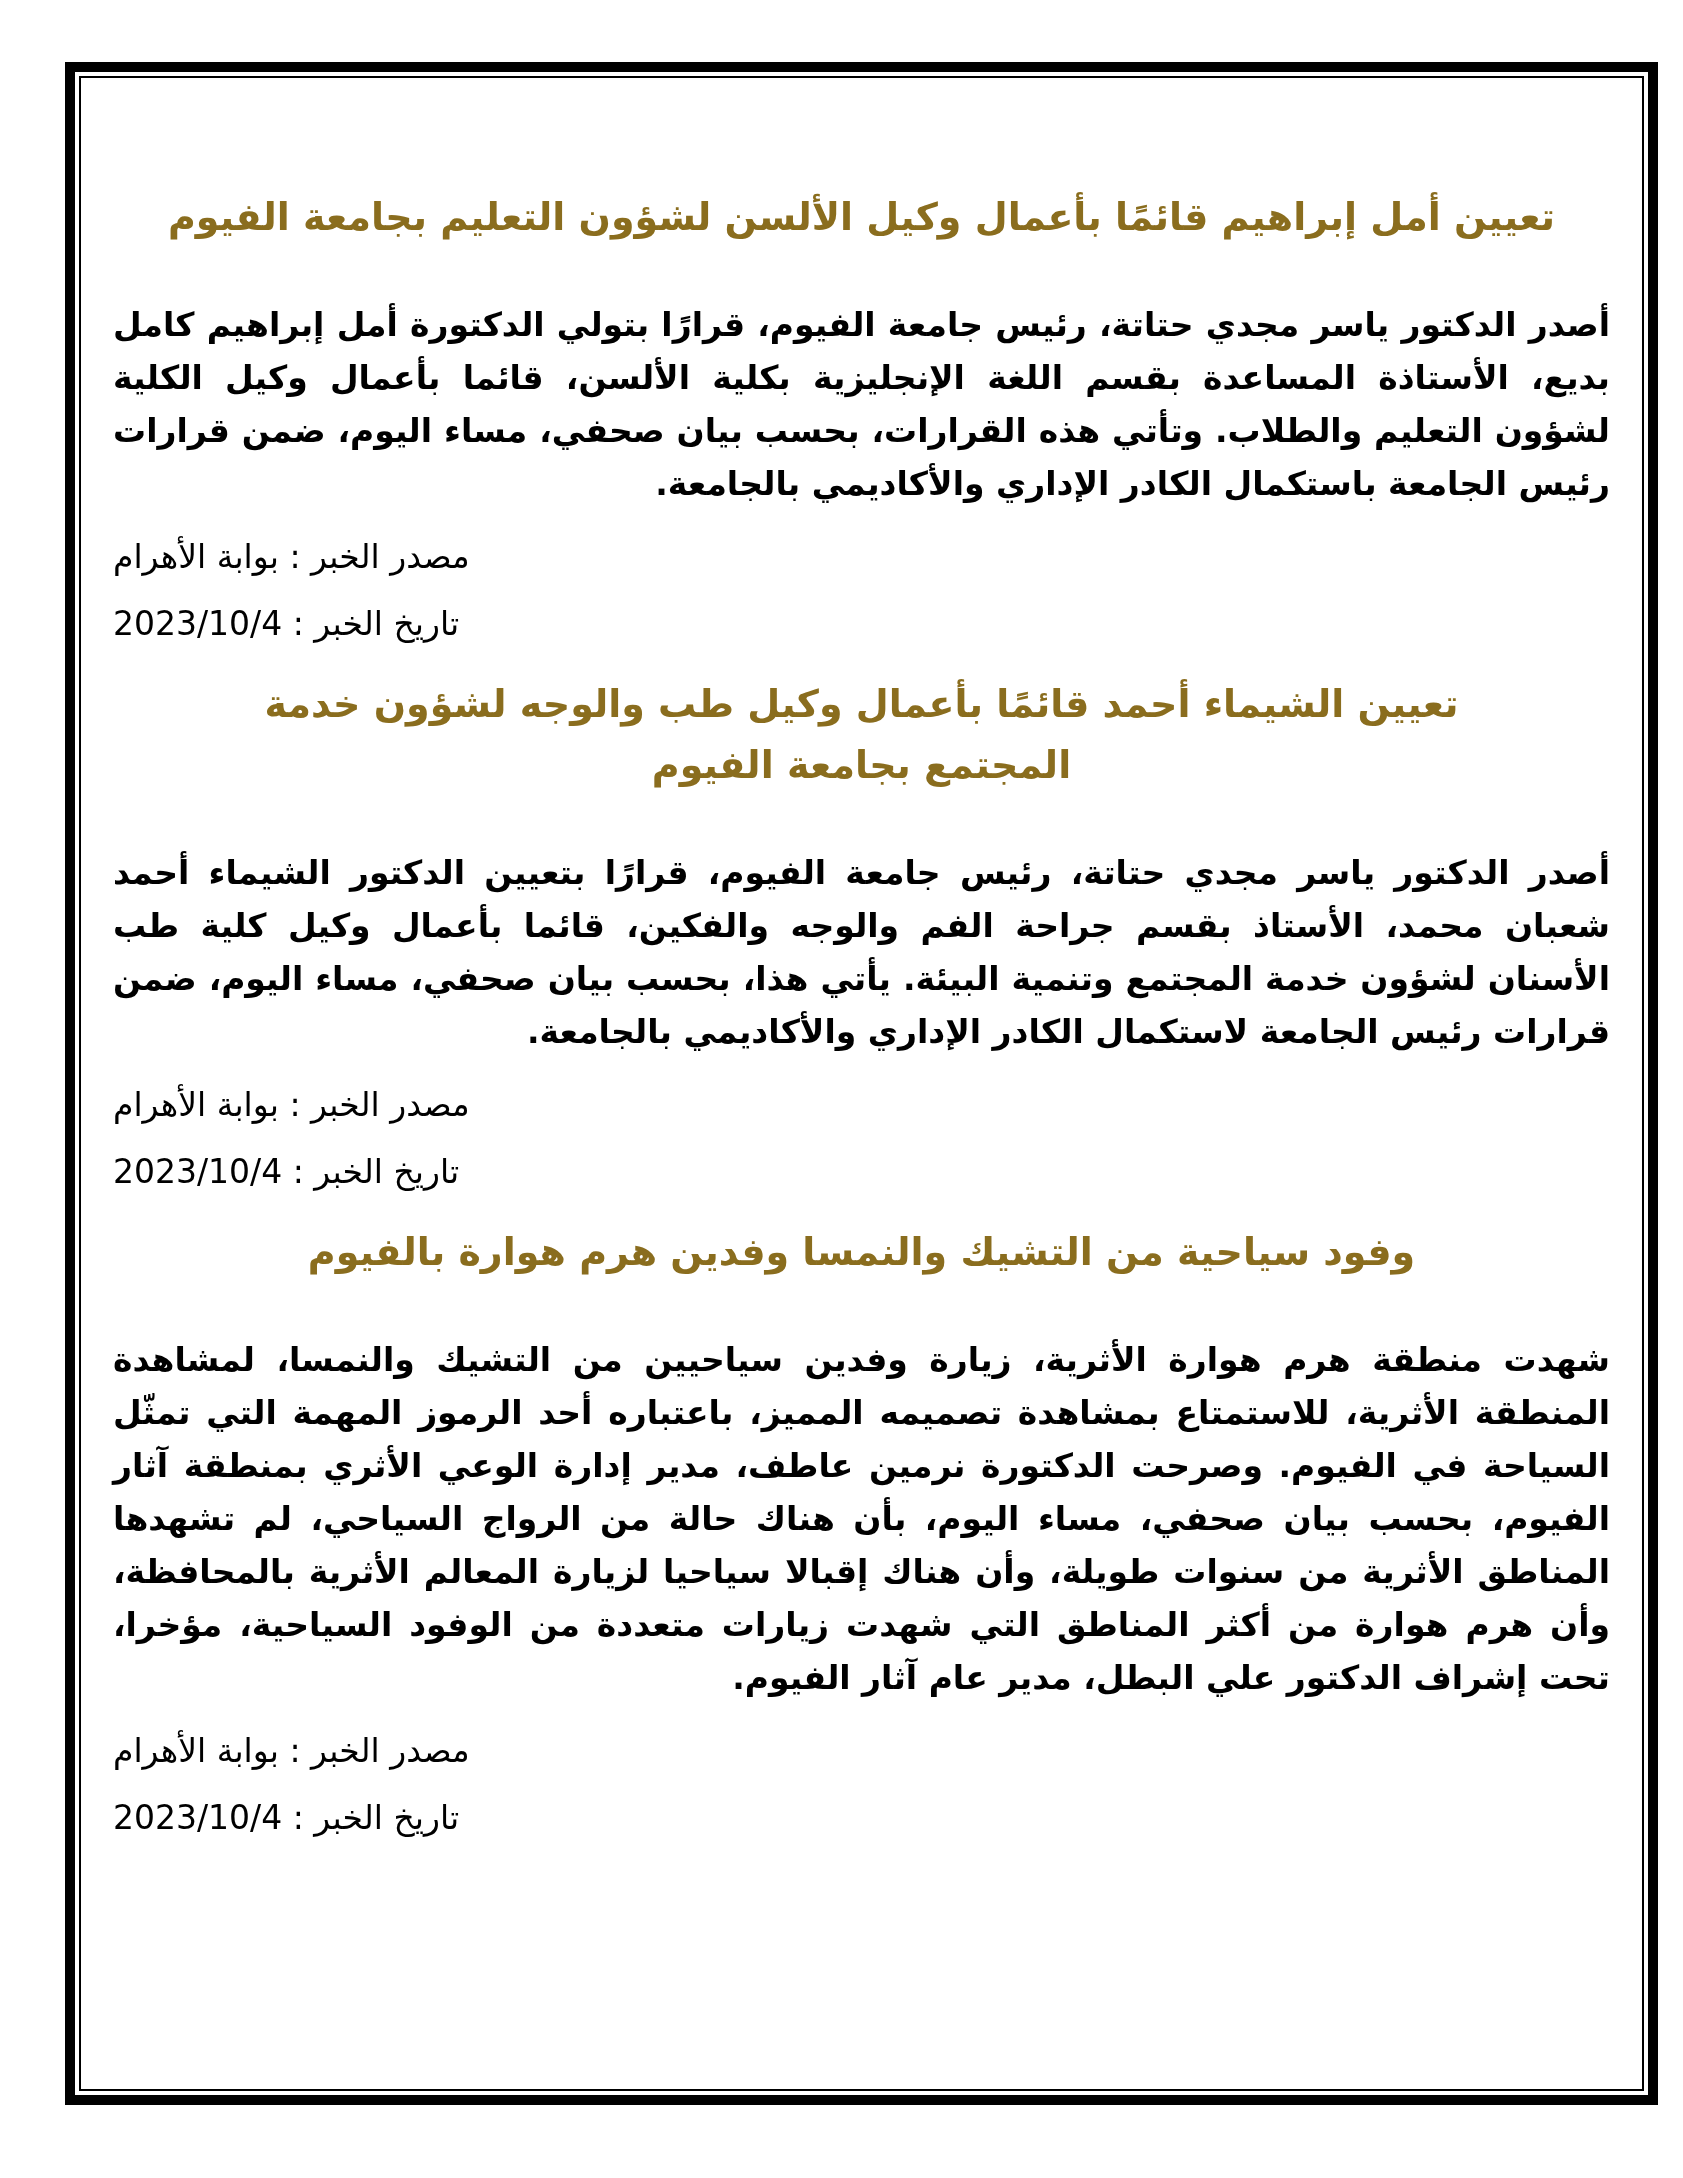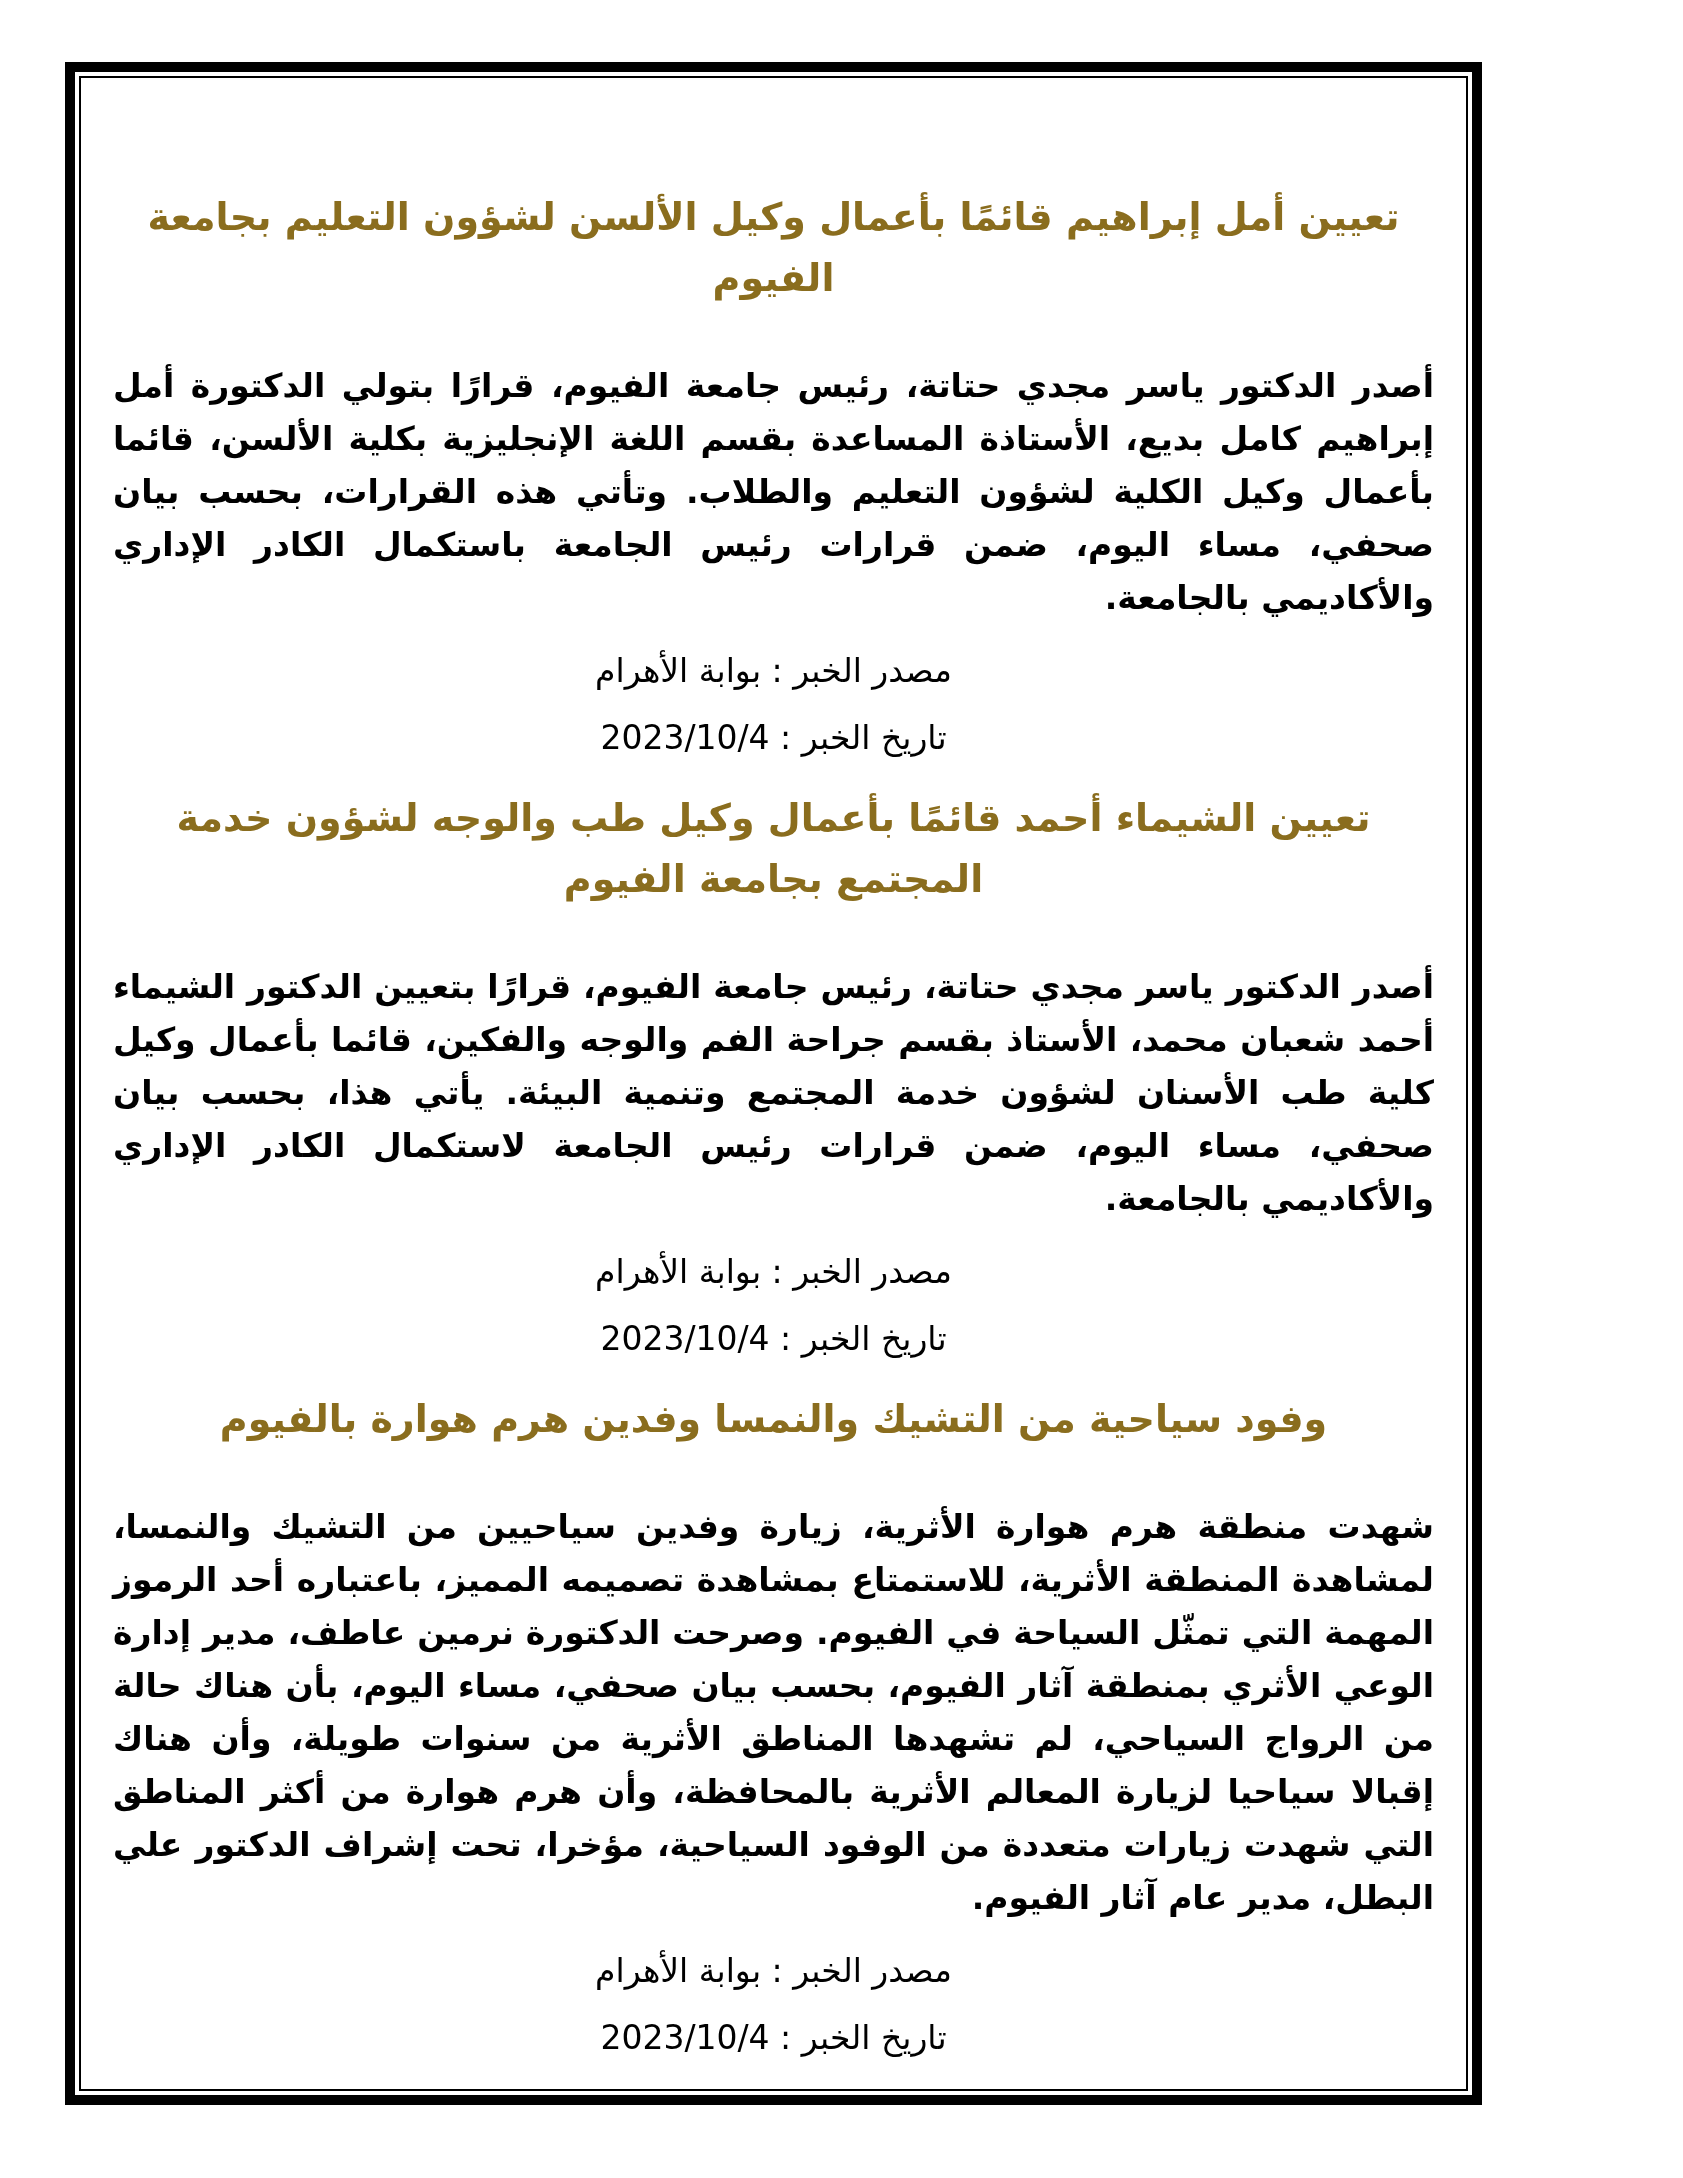--- a/index.html
+++ b/index.html
@@ -11,21 +11,21 @@
     width: 1683px;
     height: 2178px;
     position: relative;
     font-family: "DejaVu Sans", sans-serif;
     color: #000000;
   }
   .page-frame-outer {
     position: absolute;
     left: 65px;
     top: 62px;
-    width: 1417px;
+    width: 1593px;
     height: 2043px;
     box-sizing: border-box;
     border: 10px solid #000000;
   }
   .page-frame-inner {
     position: absolute;
     inset: 4px;
     border: 2px solid #000000;
   }
   .page-content {
@@ -53,21 +53,21 @@
     font-weight: 700;
     font-size: 33px;
     line-height: 53px;
     text-align: justify;
     margin: 0 0 20px 0;
   }
   .meta-line {
     font-weight: 400;
     font-size: 33px;
     line-height: 53px;
-    text-align: center;
+    text-align: left;
     margin: 0 0 14px 0;
   }
 </style>
 </head>
 <body>
 
 <div class="page-frame-outer">
   <div class="page-frame-inner">
     <div class="page-content">
 

